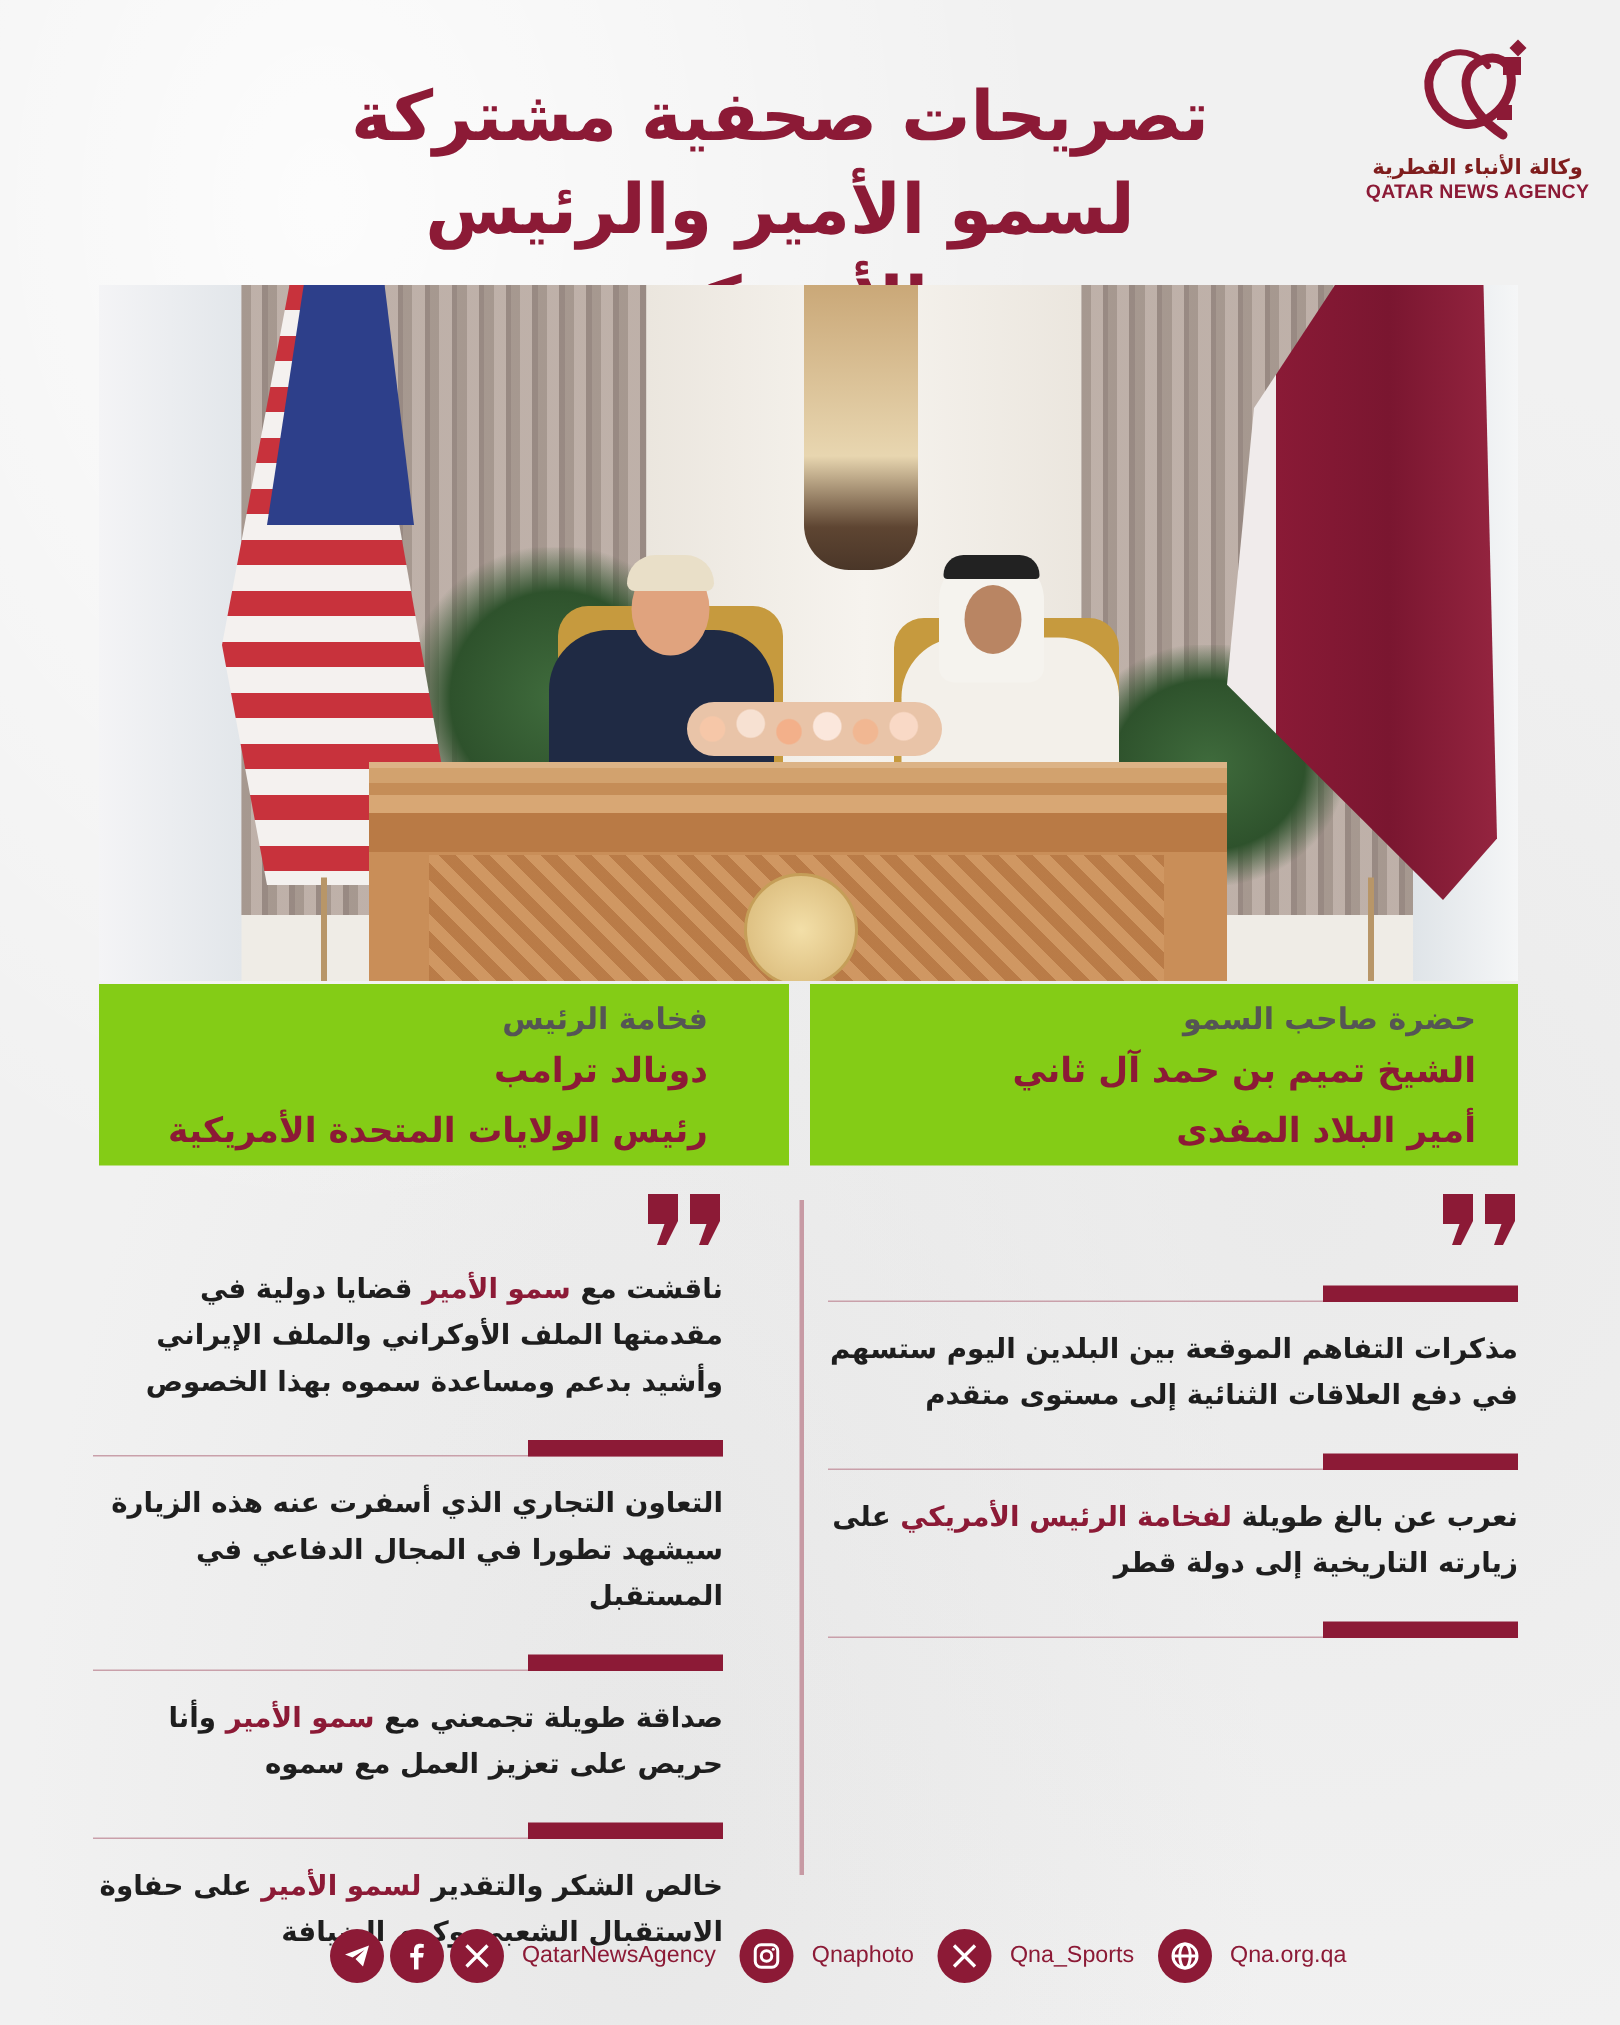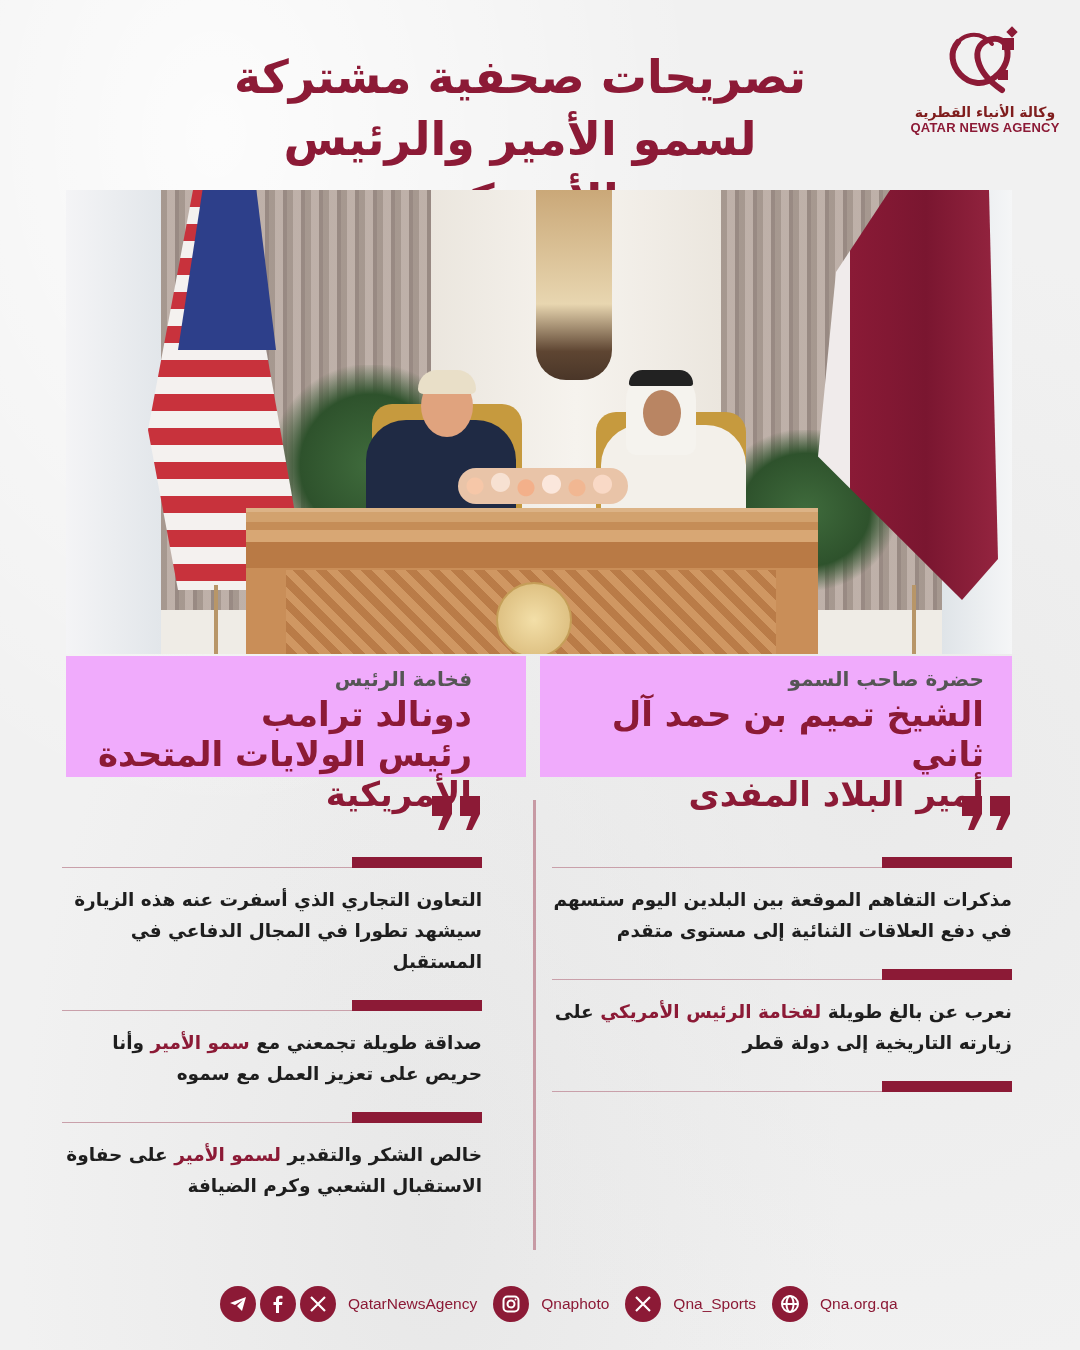--- a/index.html
+++ b/index.html
@@ -77,27 +77,27 @@
   .photo .desk { position:absolute; left:180px; top:318px; width:572px; height:146px;
     background: linear-gradient(180deg,#d2a26e 0 10px,#c58d57 10px 18px,#d8a774 18px 30px,#b97a45 30px 56px,#c98e58 56px);
     border-top: 4px solid #dcb386; }
   .photo .desk-pattern { position:absolute; left:220px; top:380px; width:490px; height:84px;
     background: repeating-linear-gradient(45deg,rgba(170,105,55,.5) 0 8px,rgba(214,160,108,.5) 8px 16px); }
   .photo .seal { position:absolute; left:430px; top:392px; width:76px; height:76px; border-radius:50%;
     background: radial-gradient(circle,#f3dfa8,#d6b574); border: 2px solid #c59e58; }
 
   
   .panel {
-    position: absolute; top: 656px; height: 121px; background: #f0abfc;
+    position: absolute; top: 656px; height: 121px; background: #84cc16;
     direction: rtl; text-align: right; padding: 8px 28px 0 20px;
   }
   .panel.right { left: 540px; width: 472px; }
   .panel.left  { left: 66px;  width: 460px; padding-right: 54px; }
   .panel .honorific { font-weight: bold; color: #555; font-size: 20px; line-height: 30px; }
-  .panel .name { font-weight: bold; color: #8c1a36; font-size: 34px; line-height: 40px; }
+  .panel .name { font-weight: bold; color: #8c1a36; font-size: 23px; line-height: 40px; }
 
   
   .col { position: absolute; top: 796px; width: 460px; direction: rtl; text-align: right; }
   .col.right { left: 552px; }
   .col.left  { left: 62px; width: 420px; }
   .quote-icon { height: 38px; margin-bottom: 10px; text-align: right; }
   .quote-icon svg { display: inline-block; }
   .stmt { font-size: 18.5px; line-height: 31px; color: #1e1e1e; font-weight: bold; }
   .stmt .hl { color: #8c1a36; }
   .sep { position: relative; height: 14px; margin: 20px 0 16px; }
@@ -194,20 +194,21 @@
 </div>
 
 <div class="vdivider"></div>
 
 <div class="col left">
   <div class="quote-icon">
     <svg width="52" height="34" viewBox="0 0 52 34">
         <path d="M2 0 h20 v18 l-8 16 h-6 l5 -14 h-11z M30 0 h20 v18 l-8 16 h-6 l5 -14 h-11z" fill="#8c1a36"></path>
       </svg>
   </div>
+  <div class="stmt"><span>ناقشت مع </span><span class="hl">سمو الأمير</span><span> قضايا دولية في مقدمتها الملف الأوكراني والملف الإيراني وأشيد بدعم ومساعدة سموه بهذا الخصوص</span></div>
   <div class="sep">
       <div class="thin"></div>
       <div class="bar"></div>
     </div>
   <div class="stmt"><span>التعاون التجاري الذي أسفرت عنه هذه الزيارة سيشهد تطورا في المجال الدفاعي في المستقبل</span></div>
   <div class="sep">
       <div class="thin"></div>
       <div class="bar"></div>
     </div>
   <div class="stmt"><span>صداقة طويلة تجمعني مع </span><span class="hl">سمو الأمير</span><span> وأنا حريص على تعزيز العمل مع سموه</span></div>

